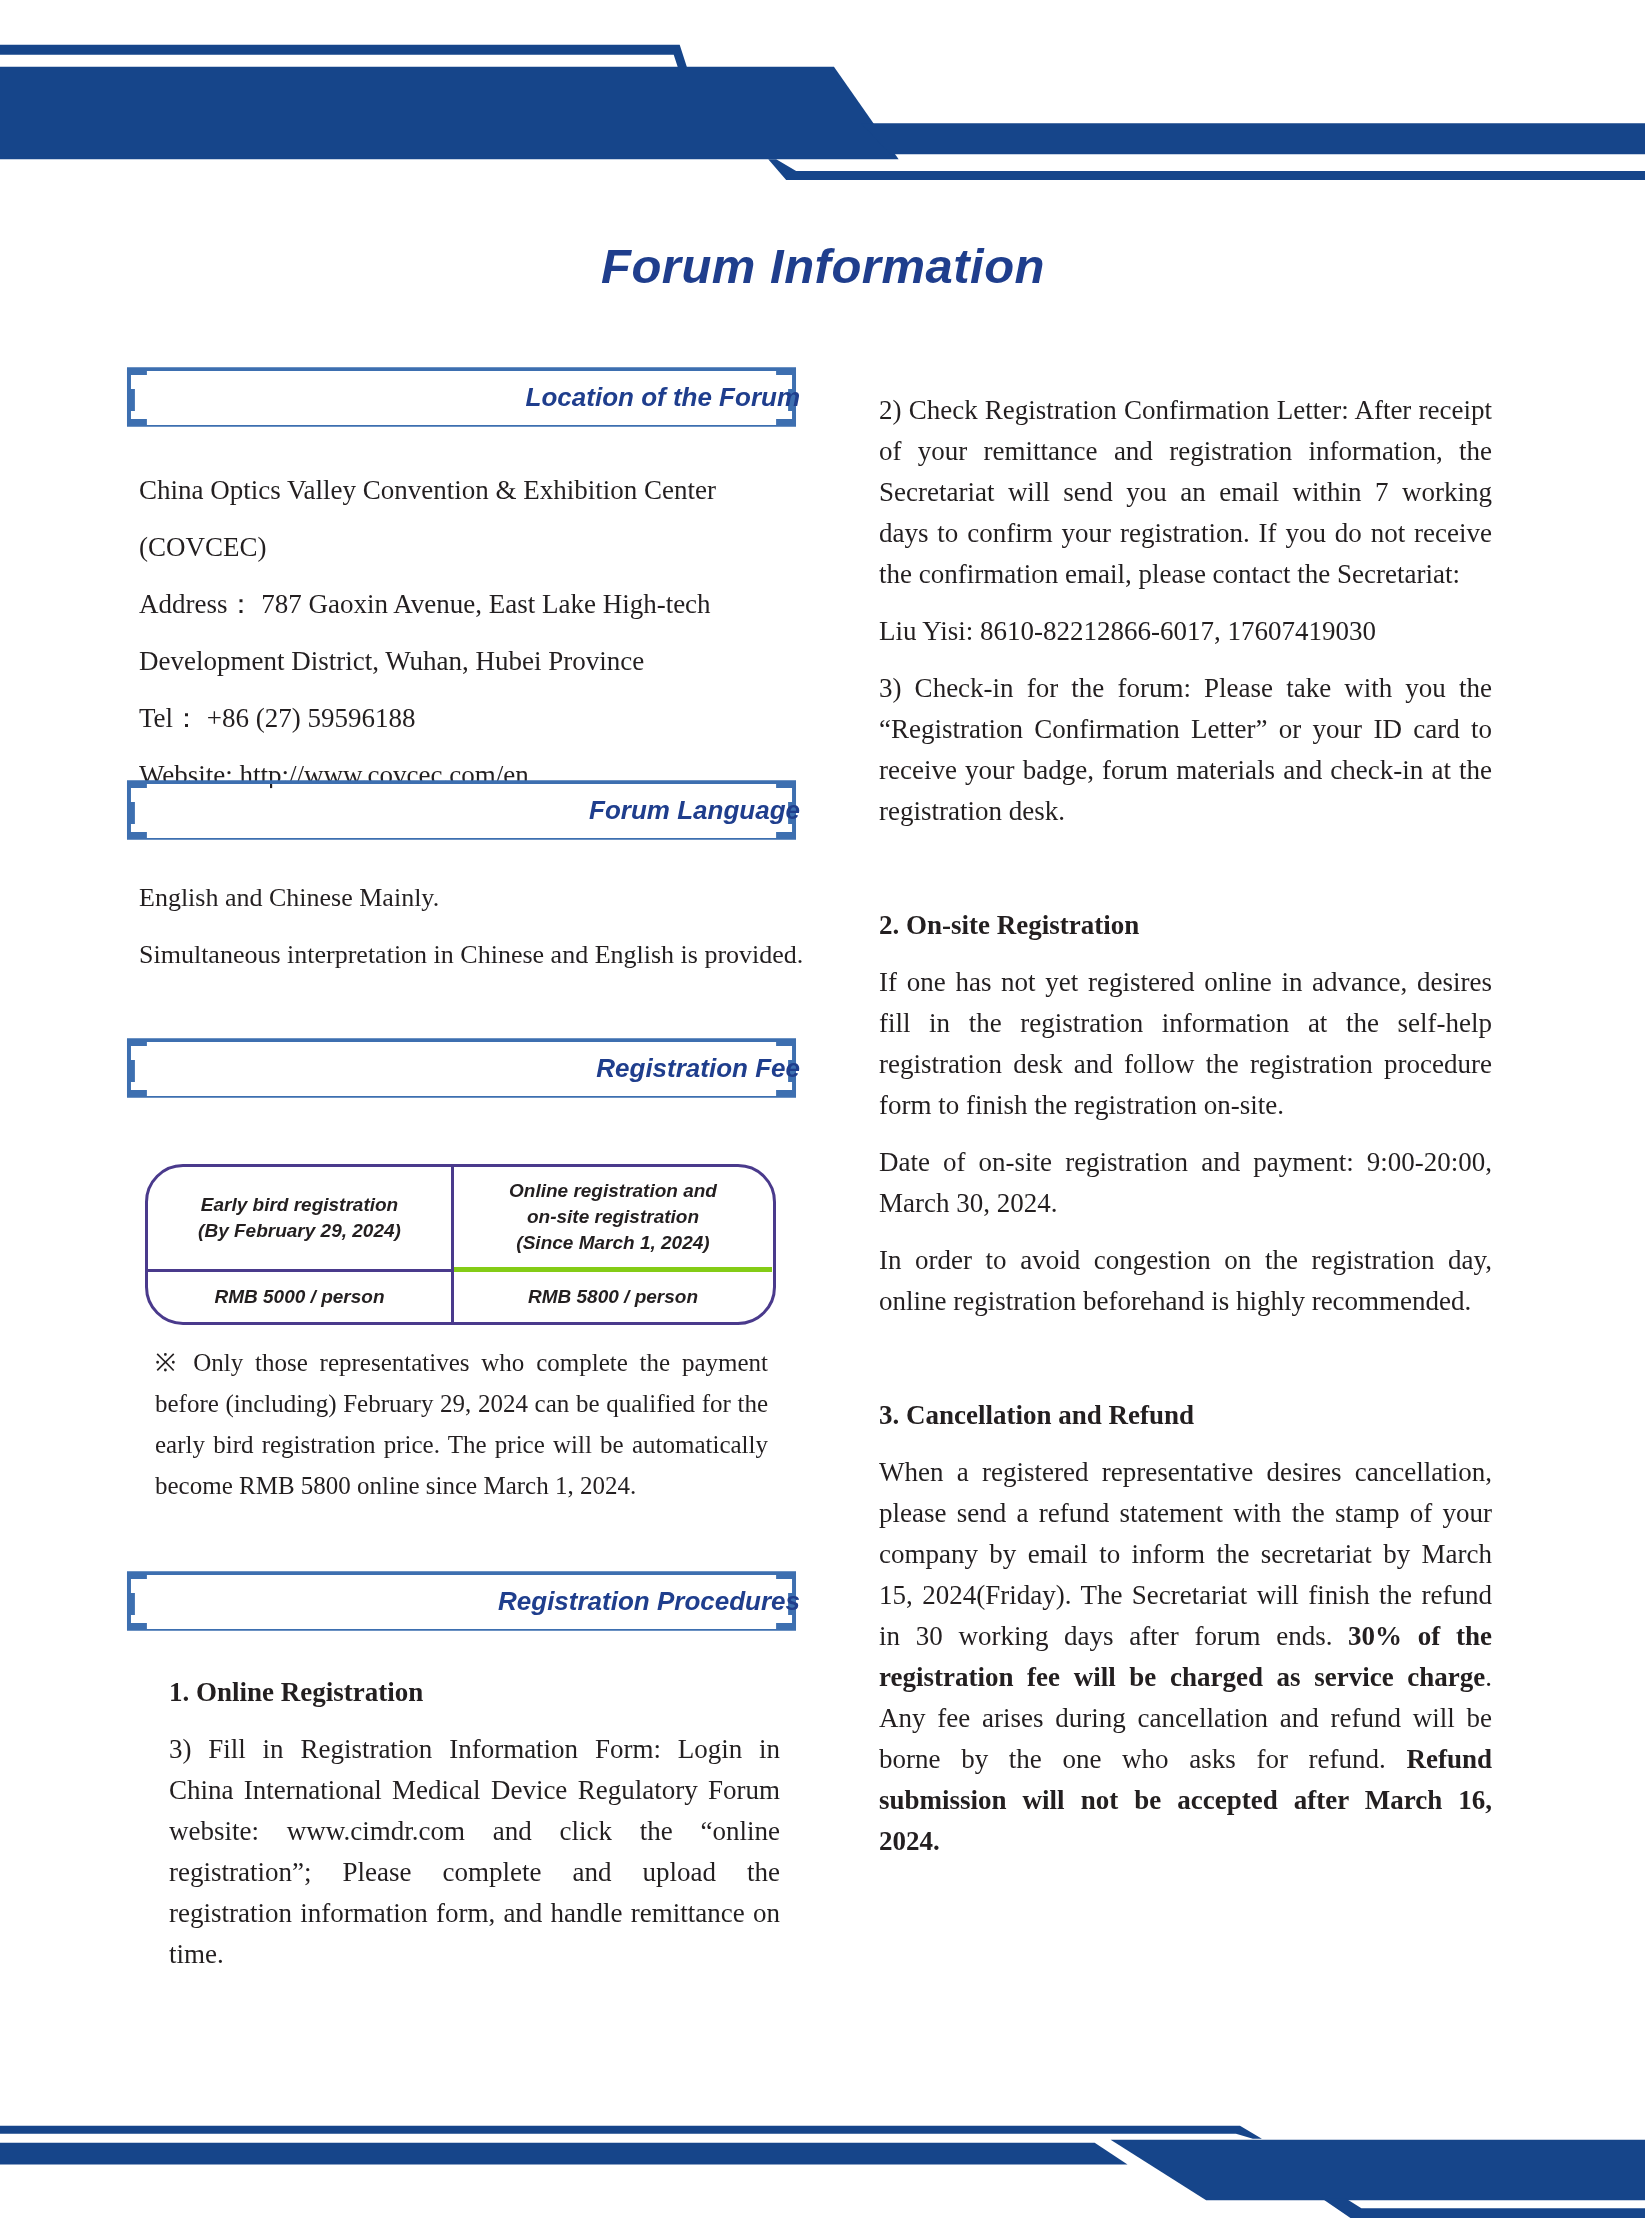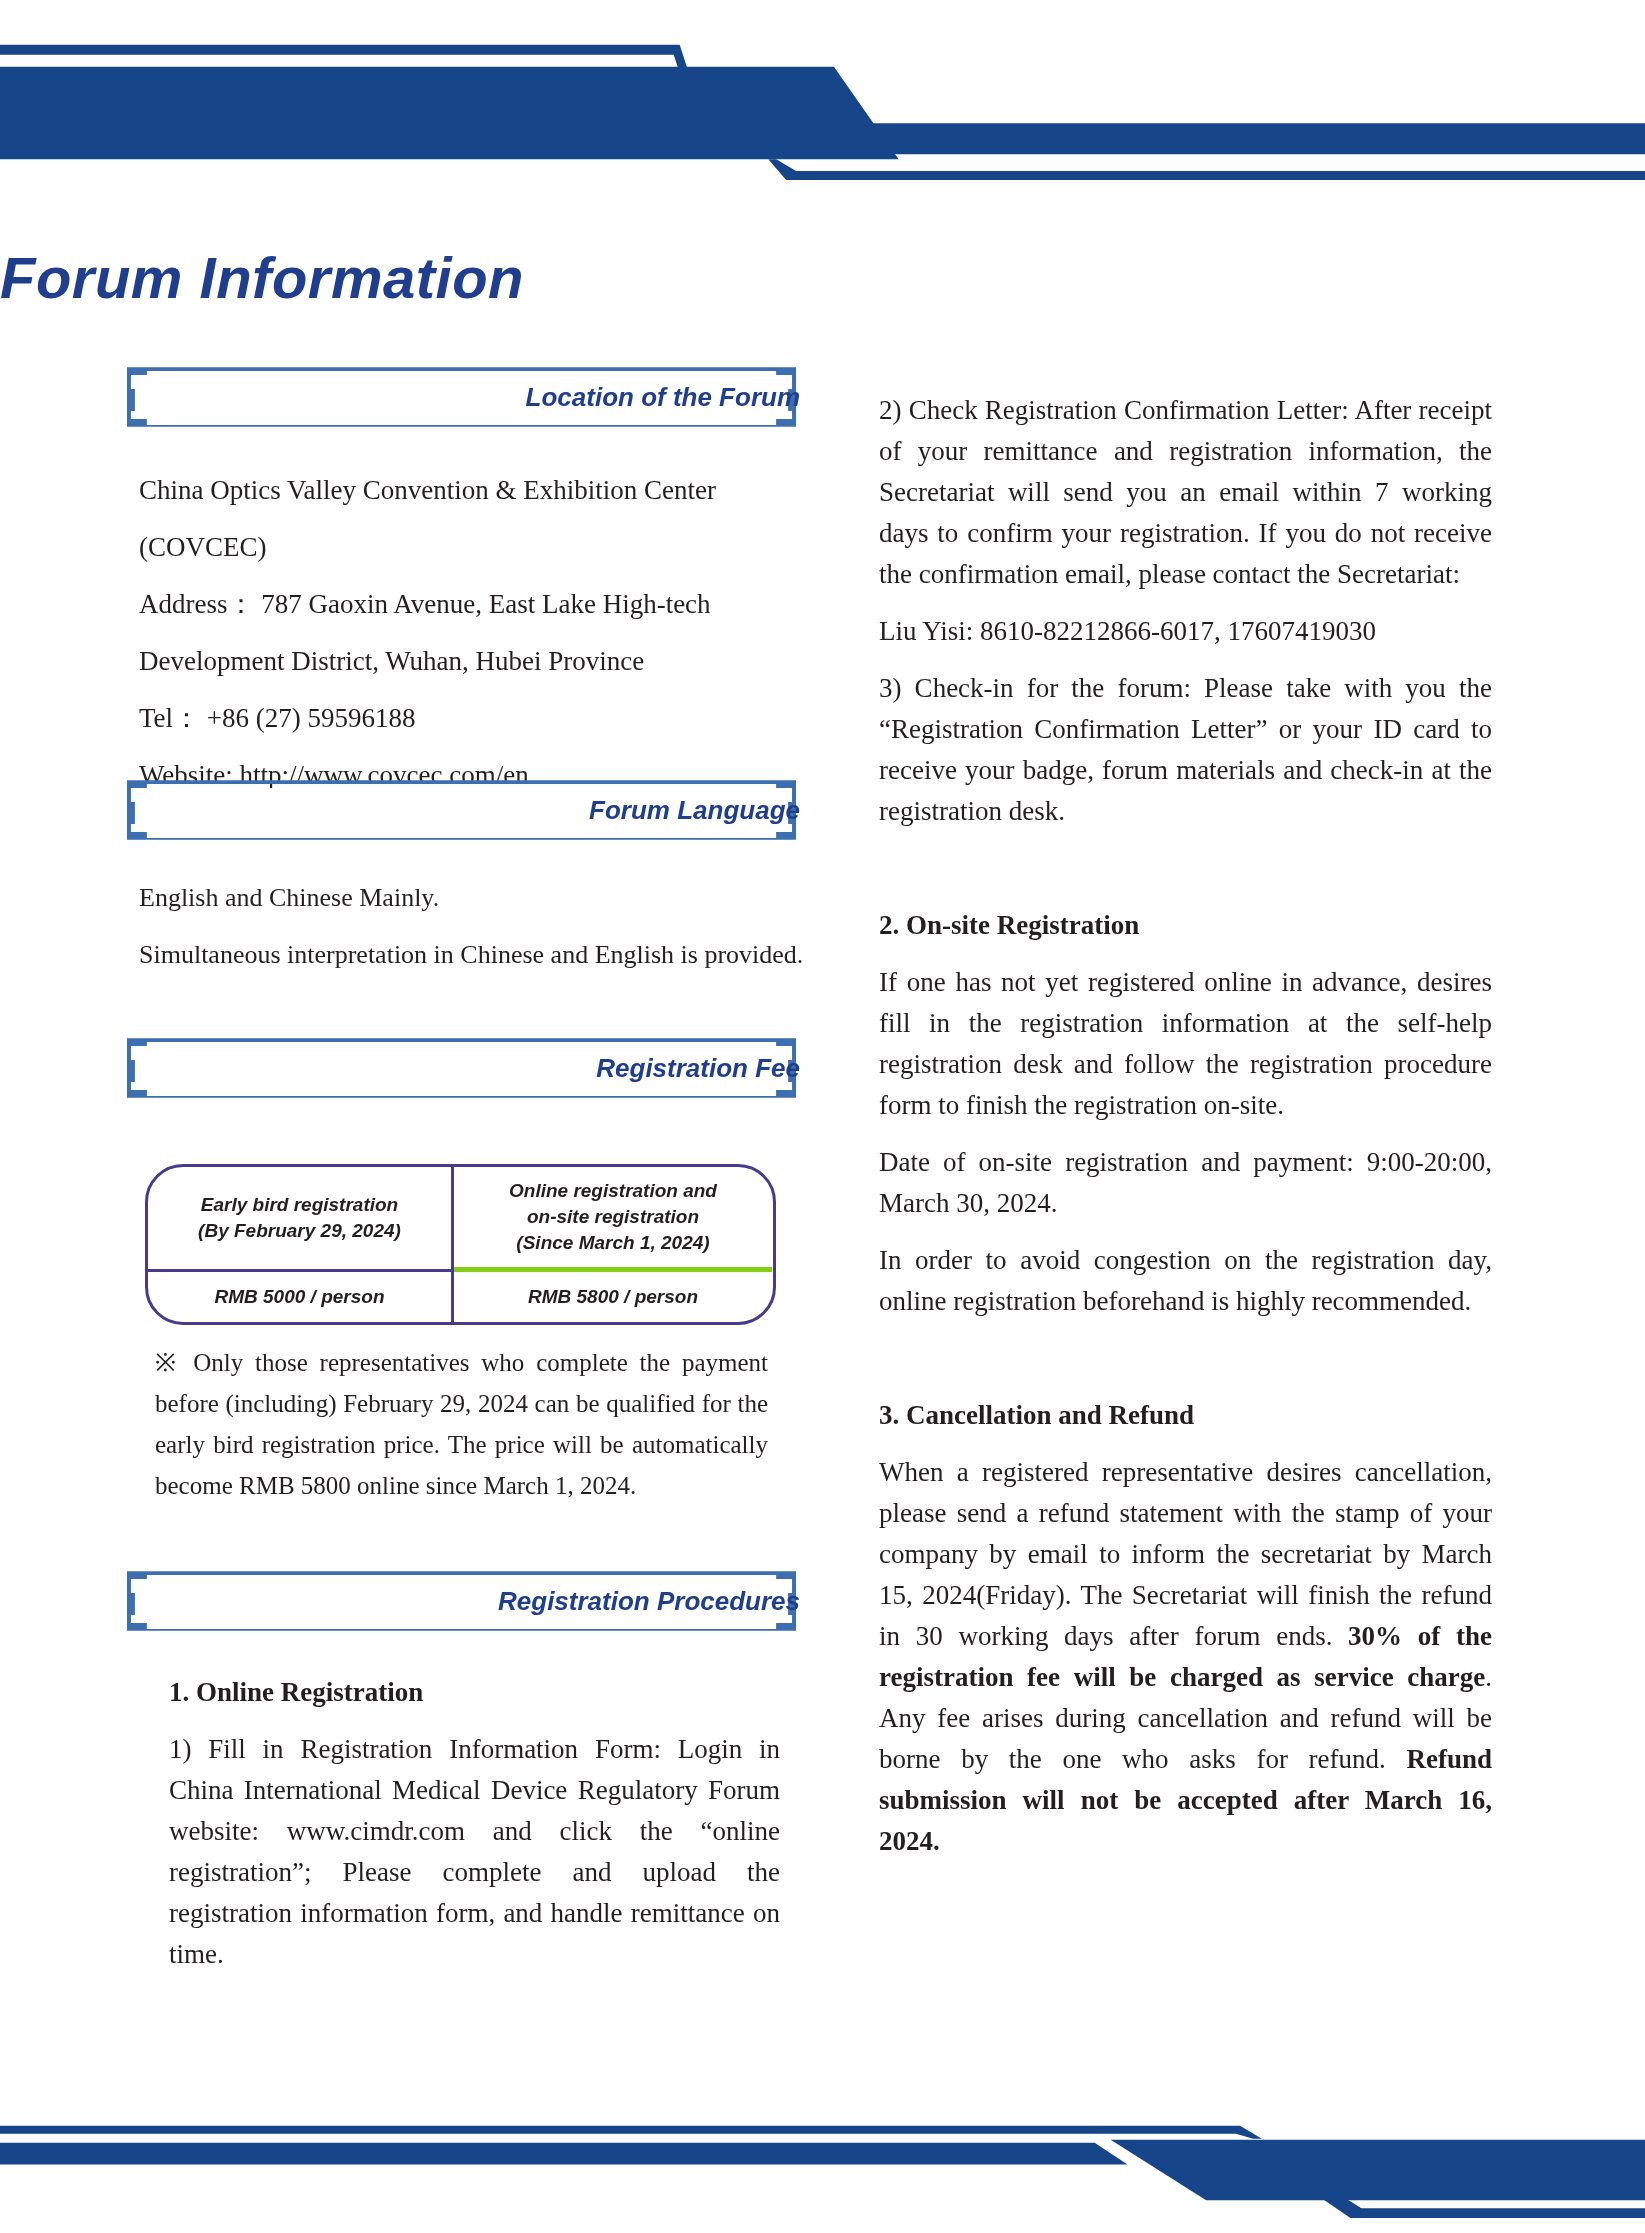--- a/index.html
+++ b/index.html
@@ -1,21 +1,21 @@
 <!DOCTYPE html>
 <html><head>
 <meta charset="utf-8">
 <style>
   html, body { margin: 0; padding: 0; background: #ffffff; }
   body { width: 1646px; height: 2234px; position: relative; overflow: hidden; font-family: "Liberation Serif", serif; color: #231f20; }
   .deco { position: absolute; left: 0; width: 1646px; }
   #deco-top { top: 0; height: 189px; }
   #deco-bottom { top: 2109px; height: 124px; }
 
-  .page-title { position: absolute; left: 0; width: 1646px; top: 205px; font-family: "Liberation Sans", sans-serif; font-weight: bold; font-style: italic; font-size: 58px; color: #1f3e8d; letter-spacing: 0.5px; }
+  .page-title { position: absolute; left: 0; width: 1646px; top: 205px; text-align: center; font-family: "Liberation Sans", sans-serif; font-weight: bold; font-style: italic; font-size: 49px; color: #1f3e8d; letter-spacing: 0.5px; }
 
   .section-header { position: absolute; left: 123px; width: 677px; height: 68px; }
   .section-header svg { position: absolute; left: 0; top: 0; }
   .section-header .sh-title { position: absolute; left: 0; top: 0; width: 677px; height: 68px; line-height: 68px; text-align: right; font-family: "Liberation Sans", sans-serif; font-weight: bold; font-style: italic; font-size: 26px; color: #1f3e8d; }
 
   .body-text { position: absolute; font-size: 27px; line-height: 41px; color: #231f20; }
   .body-text p { margin: 16px; }
   .justify p { text-align: justify; text-align-last: left; }
   .bold { font-weight: bold; }
 
@@ -112,21 +112,21 @@
   <svg width="677" height="68" viewBox="0 0 680 68">
     <path d="M4,4 H676 V64 H4 Z M24,12 H8 V26 H12 V48 H8 V56 H24 V62 H656 V56 H672 V48 H668 V26 H672 V12 H656 V8 H24 Z" fill="#3d6fb0" fill-rule="evenodd"></path>
     <rect x="24" y="12" width="632" height="44" fill="#ffffff"></rect>
     <rect x="12" y="26" width="656" height="22" fill="#ffffff"></rect>
   </svg>
   <div class="sh-title">Registration Procedures</div>
 </div>
 
 <div id="procedures-left" class="body-text justify">
   <p class="bold">1. Online Registration</p>
-  <p>1) Fill in Registration Information Form: Login in China International Medical Device Regulatory Forum website: www.cimdr.com and click the “online registration”; Please complete and upload the registration information form, and handle remittance on time.</p>
+  <p>3) Fill in Registration Information Form: Login in China International Medical Device Regulatory Forum website: www.cimdr.com and click the “online registration”; Please complete and upload the registration information form, and handle remittance on time.</p>
 </div>
 
 <div id="procedures-right" class="body-text justify">
   <p>2) Check Registration Confirmation Letter: After receipt of your remittance and registration information, the Secretariat will send you an email within 7 working days to confirm your registration. If you do not receive the confirmation email, please contact the Secretariat:</p>
   <p>Liu Yisi: 8610-82212866-6017, 17607419030</p>
   <p>3) Check-in for the forum: Please take with you the “Registration Confirmation Letter” or your ID card to receive your badge, forum materials and check-in at the registration desk.</p>
   <div class="gap"></div>
   <p class="bold">2. On-site Registration</p>
   <p>If one has not yet registered online in advance, desires fill in the registration information at the self-help registration desk and follow the registration procedure form to finish the registration on-site.</p>
   <p>Date of on-site registration and payment: 9:00-20:00, March 30, 2024.</p>

